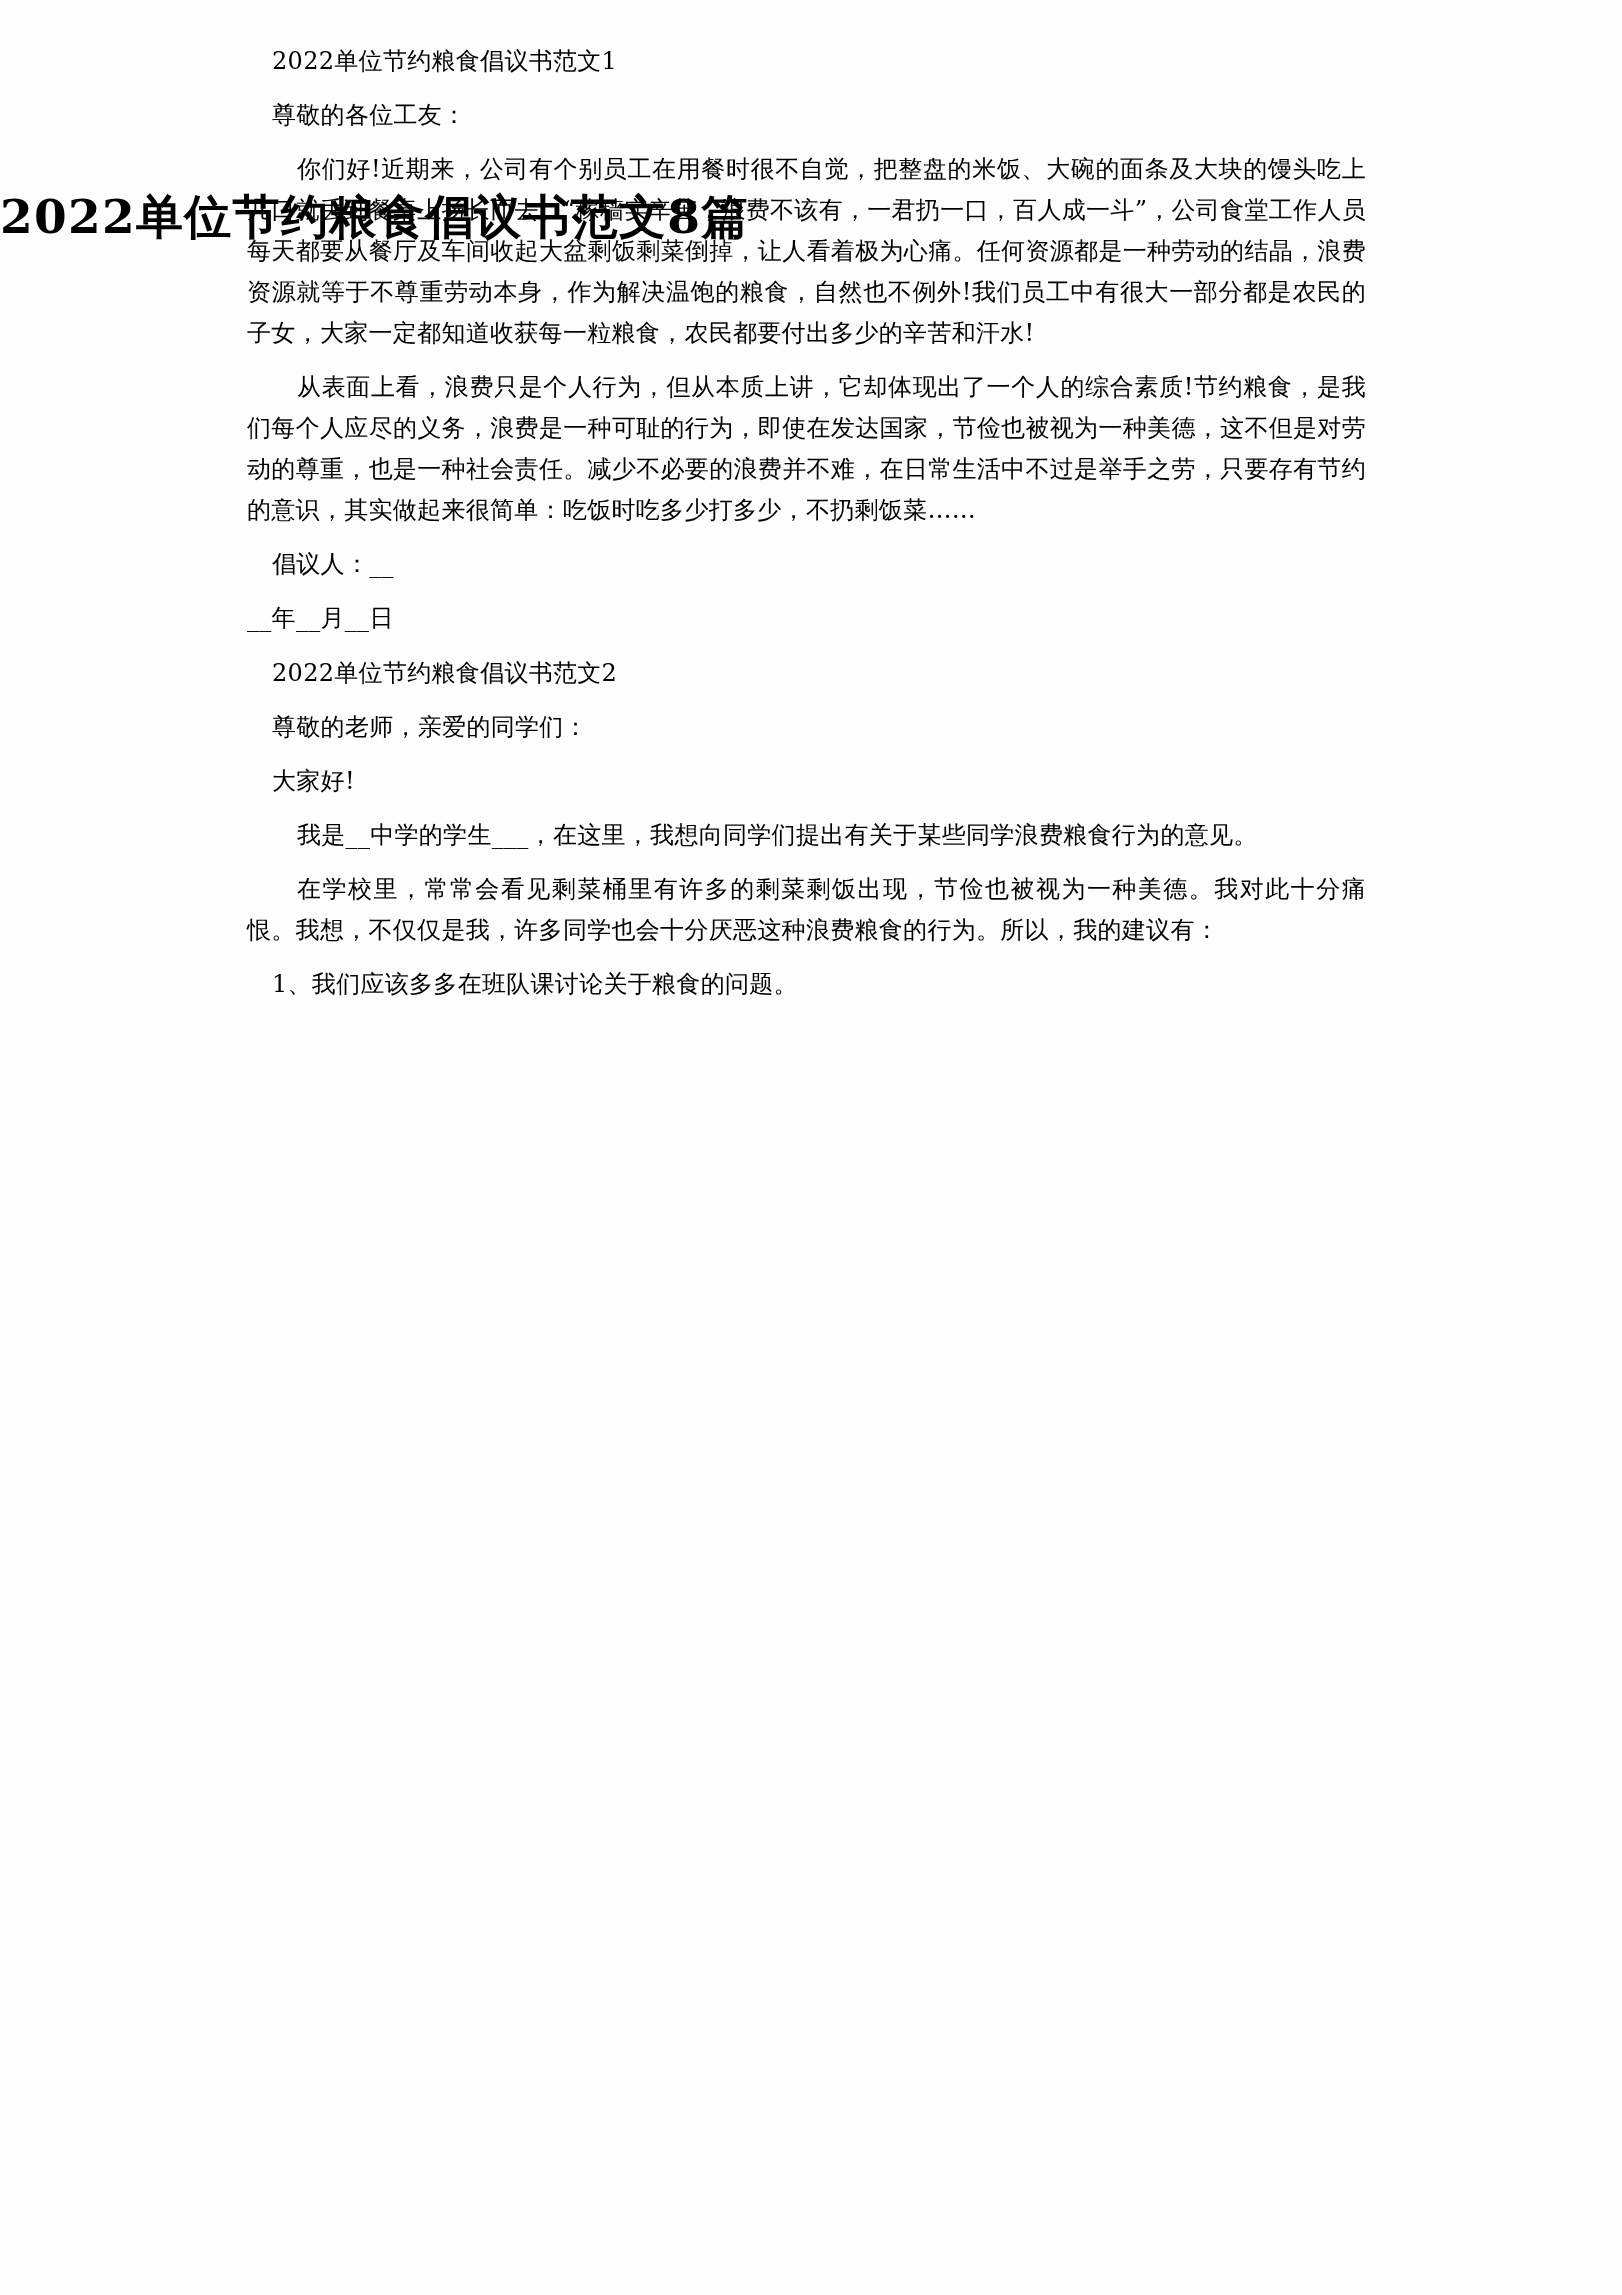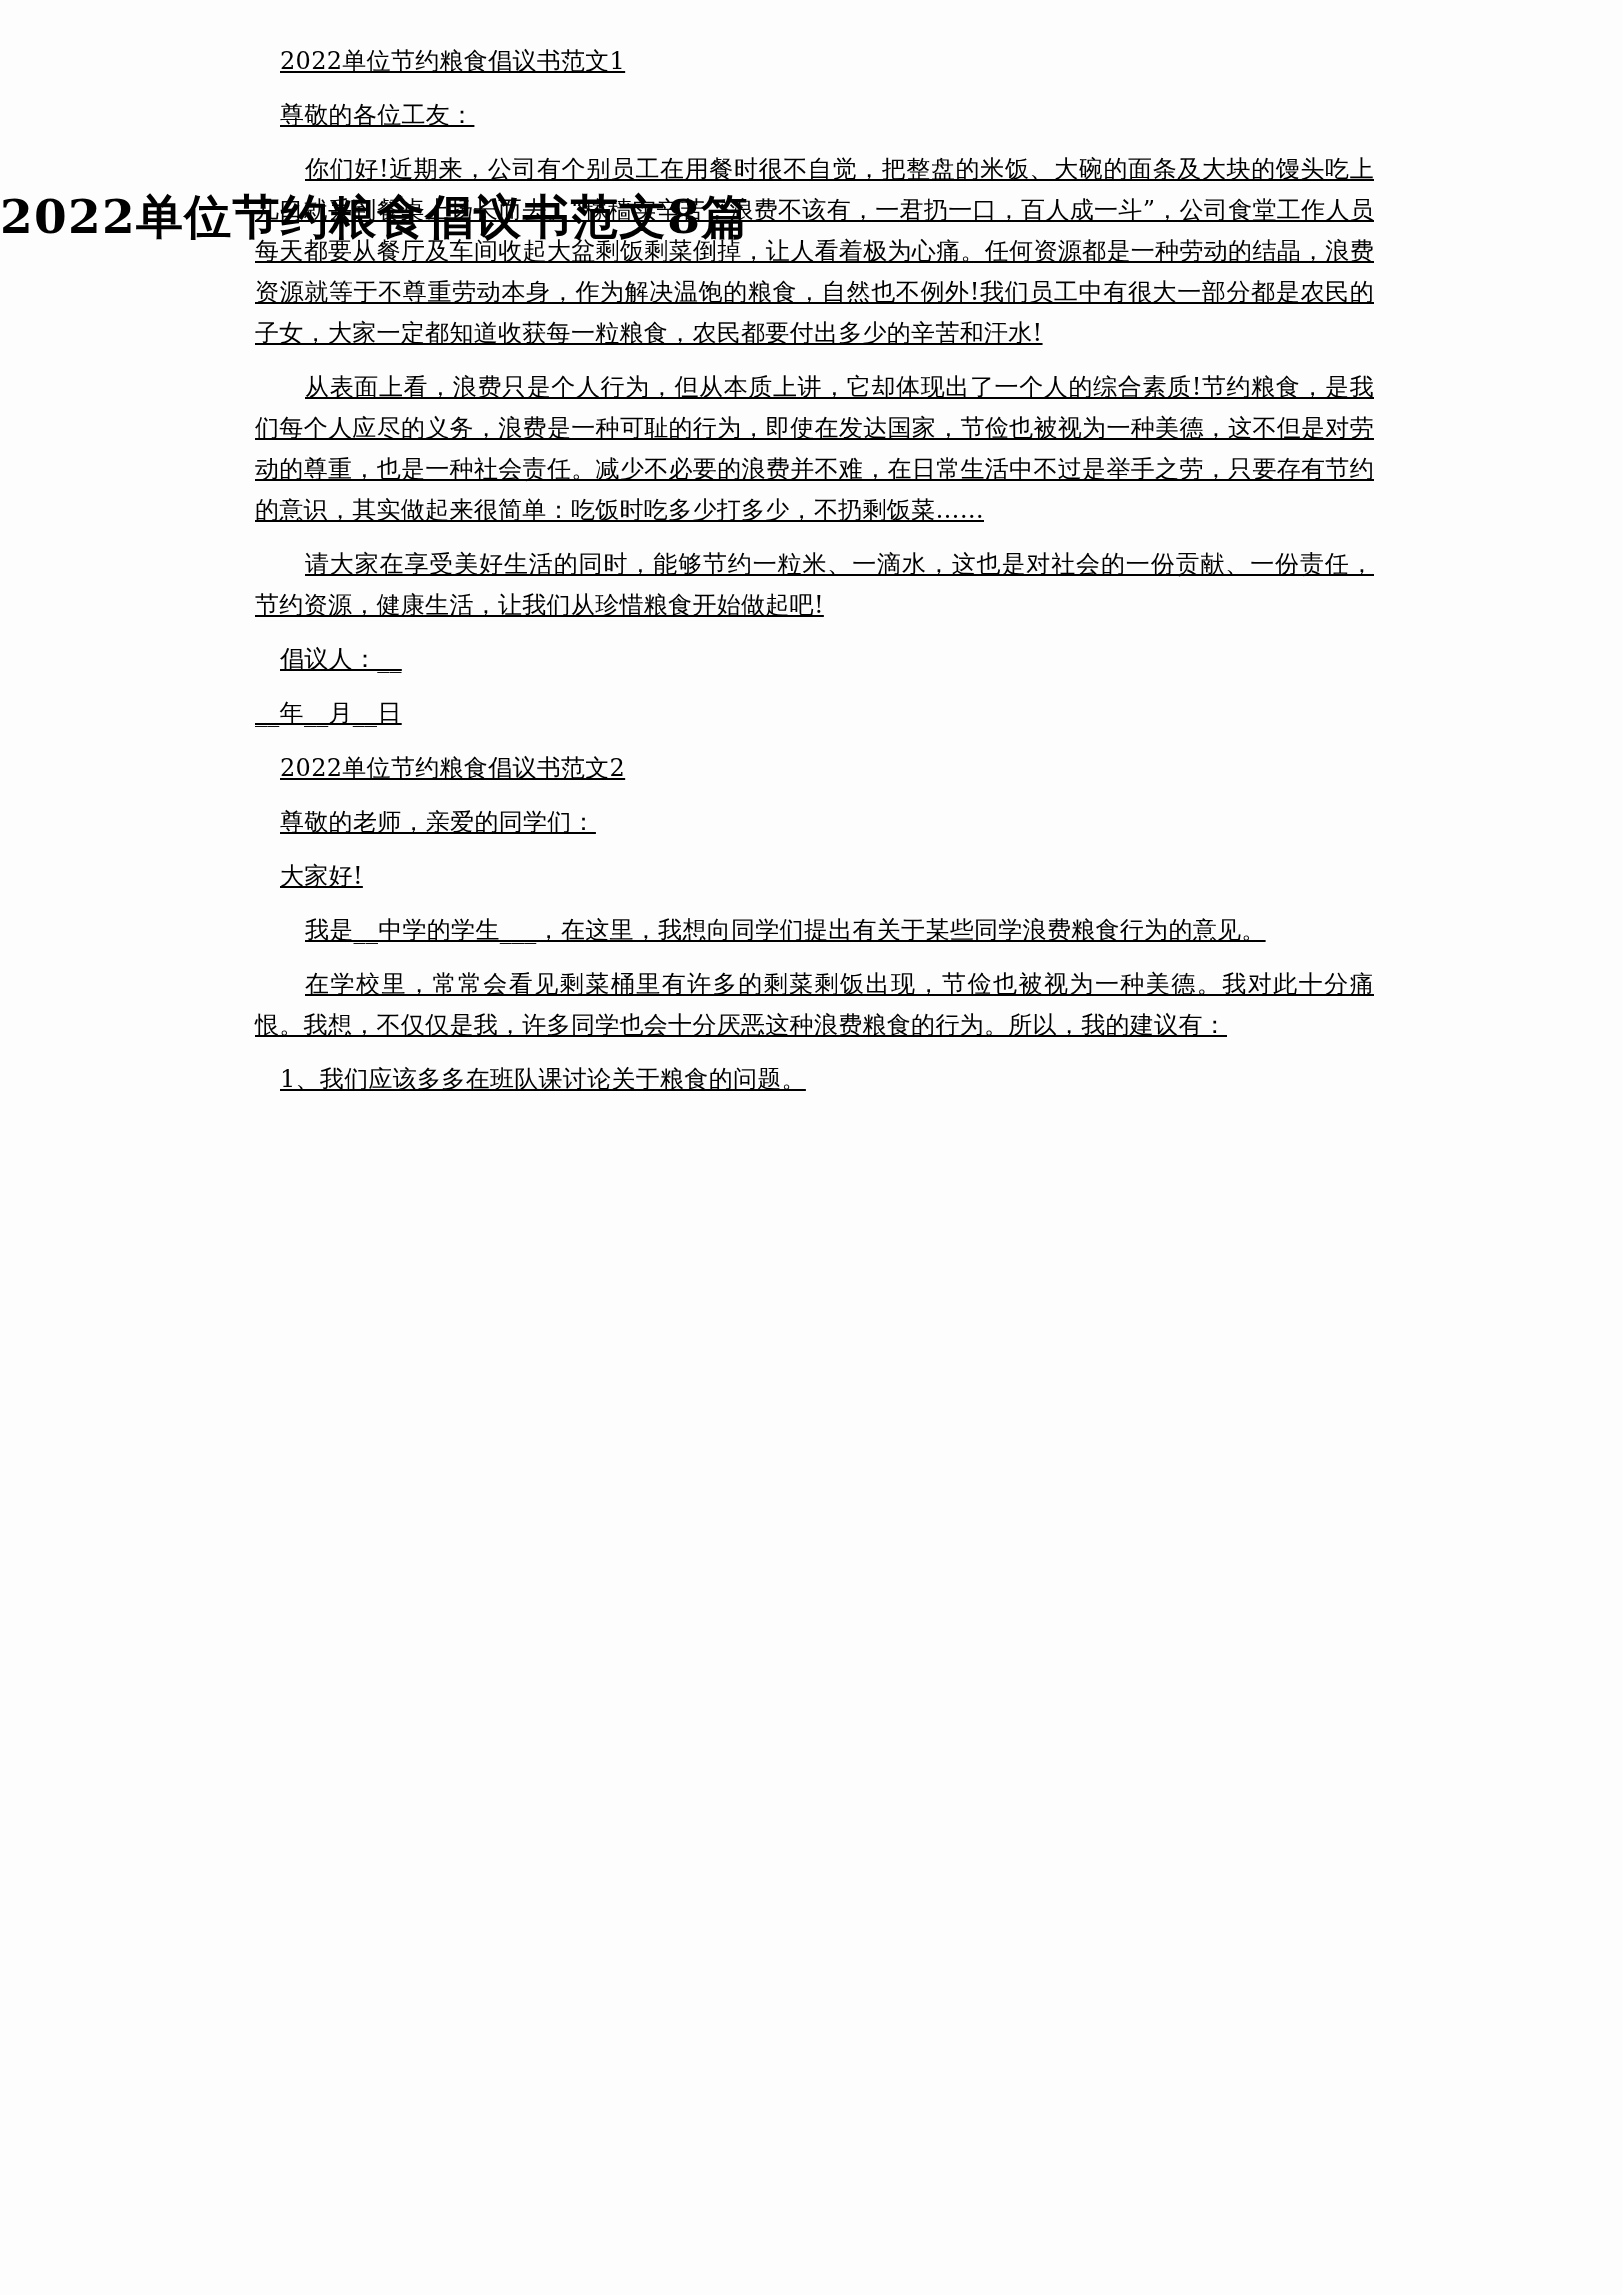--- a/index.html
+++ b/index.html
@@ -12,24 +12,23 @@
     height: 2295px;
     background: #fdfdfd;
     position: relative;
     box-sizing: border-box;
     font-family: "DejaVu Serif", "Liberation Serif", serif;
     color: #000000;
     overflow: hidden;
   }
   .content {
     position: absolute;
-    left: 255px;
+    left: 247px;
     top: 0;
     width: 1119px;
-    text-decoration: underline;
   }
   .doc-title {
     font-size: 47px;
     font-weight: bold;
     text-align: left;
     letter-spacing: 1.3px;
     margin: 0;
     padding-top: 191px;
     line-height: 1.12;
     white-space: nowrap;
@@ -72,21 +71,20 @@
 <div class="page">
   <h1 class="doc-title">2022单位节约粮食倡议书范文8篇</h1>
 
   <div class="content">
 
     <div class="block">
       <p class="para heading-line">2022单位节约粮食倡议书范文1</p>
       <p class="para label">尊敬的各位工友：</p>
       <p class="para">你们好!近期来，公司有个别员工在用餐时很不自觉，把整盘的米饭、大碗的面条及大块的馒头吃上几口就丢到餐桌上扬长而去。“稼穑实辛苦，浪费不该有，一君扔一口，百人成一斗”，公司食堂工作人员每天都要从餐厅及车间收起大盆剩饭剩菜倒掉，让人看着极为心痛。任何资源都是一种劳动的结晶，浪费资源就等于不尊重劳动本身，作为解决温饱的粮食，自然也不例外!我们员工中有很大一部分都是农民的子女，大家一定都知道收获每一粒粮食，农民都要付出多少的辛苦和汗水!</p>
       <p class="para">从表面上看，浪费只是个人行为，但从本质上讲，它却体现出了一个人的综合素质!节约粮食，是我们每个人应尽的义务，浪费是一种可耻的行为，即使在发达国家，节俭也被视为一种美德，这不但是对劳动的尊重，也是一种社会责任。减少不必要的浪费并不难，在日常生活中不过是举手之劳，只要存有节约的意识，其实做起来很简单：吃饭时吃多少打多少，不扔剩饭菜……</p>
-      <p class="para">请大家在享受美好生活的同时，能够节约一粒米、一滴水，这也是对社会的一份贡献、一份责任，节约资源，健康生活，让我们从珍惜粮食开始做起吧!</p>
       <p class="para label">倡议人：__</p>
       <p class="para noindent">__年__月__日</p>
     </div>
 
     <div class="block tight">
       <p class="para heading-line">2022单位节约粮食倡议书范文2</p>
       <p class="para label">尊敬的老师，亲爱的同学们：</p>
       <p class="para label">大家好!</p>
       <p class="para">我是__中学的学生___，在这里，我想向同学们提出有关于某些同学浪费粮食行为的意见。</p>
       <p class="para">在学校里，常常会看见剩菜桶里有许多的剩菜剩饭出现，节俭也被视为一种美德。我对此十分痛恨。我想，不仅仅是我，许多同学也会十分厌恶这种浪费粮食的行为。所以，我的建议有：</p>

